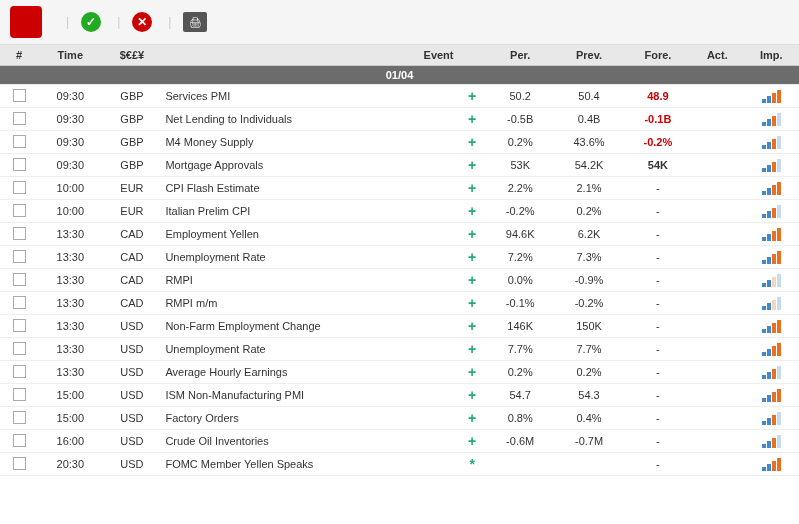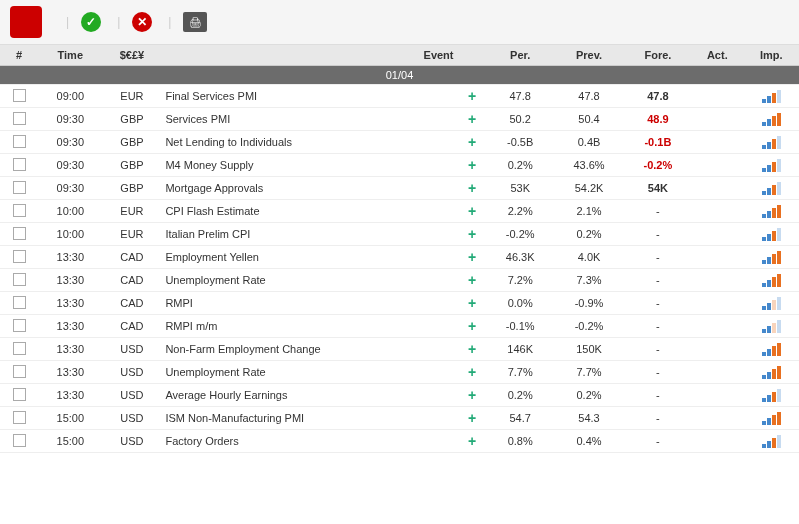--- a/index.html
+++ b/index.html
@@ -54,21 +54,21 @@
       color: #333;
       font-size: 11px;
     }
     thead th.left { text-align: right; }
 
     .date-row td {
       background: #6c6c6c;
       color: #fff;
       text-align: center;
       padding: 3px;
-      font-weight: normal;
+      font-weight: bold;
     }
 
     tbody tr { border-bottom: 1px solid #eee; }
 
     td {
       padding: 3px 4px;
       text-align: center;
       vertical-align: middle;
       font-size: 11px;
       color: #333;
@@ -142,41 +142,20 @@
       <th>Act.</th>
       <th>Imp.</th>
     </tr>
   </thead>
   <tbody id="table-body">
   <tr class="date-row">
         <td colspan="10">01/04</td>
       </tr>
       <tr>
         <td><span class="checkbox"></span></td>
-        <td>09:00</td>
-        <td>EUR</td>
-        <td class="left">Final Services PMI</td>
-        <td><span class="plus-icon">+</span></td>
-        <td>47.8</td>
-        <td>47.8</td>
-        <td class="bold">47.8</td>
-        <td></td>
-        <td>
-          <div class="imp-cell">
-            <div class="bar-chart">
-              <div class="bar h1"></div>
-              <div class="bar h2"></div>
-              <div class="bar h3 orange"></div>
-              <div class="bar h4" style="opacity:0.3"></div>
-            </div>
-          </div>
-        </td>
-      </tr>
-      <tr>
-        <td><span class="checkbox"></span></td>
         <td>09:30</td>
         <td>GBP</td>
         <td class="left">Services PMI</td>
         <td><span class="plus-icon">+</span></td>
         <td>50.2</td>
         <td>50.4</td>
         <td class="red">48.9</td>
         <td></td>
         <td>
           <div class="imp-cell">
@@ -293,22 +272,22 @@
             </div>
           </div>
         </td>
       </tr>
       <tr>
         <td><span class="checkbox"></span></td>
         <td>13:30</td>
         <td>CAD</td>
         <td class="left">Employment Yellen</td>
         <td><span class="plus-icon">+</span></td>
-        <td>46.3K</td>
-        <td>4.0K</td>
+        <td>94.6K</td>
+        <td>6.2K</td>
         <td>-</td>
         <td></td>
         <td>
           <div class="imp-cell">
             <div class="bar-chart">
               <div class="bar h1"></div>
               <div class="bar h2"></div>
               <div class="bar h3 orange"></div>
               <div class="bar h4 orange"></div>
             </div>
@@ -476,14 +455,56 @@
           <div class="imp-cell">
             <div class="bar-chart">
               <div class="bar h1"></div>
               <div class="bar h2"></div>
               <div class="bar h3 orange"></div>
               <div class="bar h4" style="opacity:0.3"></div>
             </div>
           </div>
         </td>
       </tr>
+      <tr>
+        <td><span class="checkbox"></span></td>
+        <td>16:00</td>
+        <td>USD</td>
+        <td class="left">Crude Oil Inventories</td>
+        <td><span class="plus-icon">+</span></td>
+        <td>-0.6M</td>
+        <td>-0.7M</td>
+        <td>-</td>
+        <td></td>
+        <td>
+          <div class="imp-cell">
+            <div class="bar-chart">
+              <div class="bar h1"></div>
+              <div class="bar h2"></div>
+              <div class="bar h3 orange"></div>
+              <div class="bar h4" style="opacity:0.3"></div>
+            </div>
+          </div>
+        </td>
+      </tr>
+      <tr>
+        <td><span class="checkbox"></span></td>
+        <td>20:30</td>
+        <td>USD</td>
+        <td class="left">FOMC Member Yellen Speaks</td>
+        <td><span class="plus-icon">*</span></td>
+        <td></td>
+        <td></td>
+        <td>-</td>
+        <td></td>
+        <td>
+          <div class="imp-cell">
+            <div class="bar-chart">
+              <div class="bar h1"></div>
+              <div class="bar h2"></div>
+              <div class="bar h3 orange"></div>
+              <div class="bar h4 orange"></div>
+            </div>
+          </div>
+        </td>
+      </tr>
     </tbody>
 </table>
 
 </body></html>

